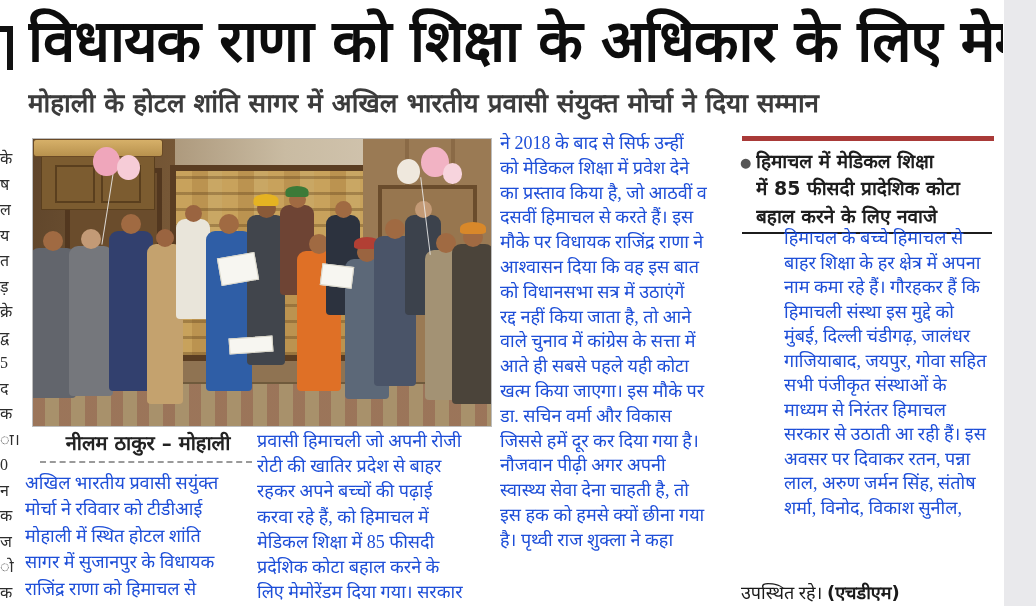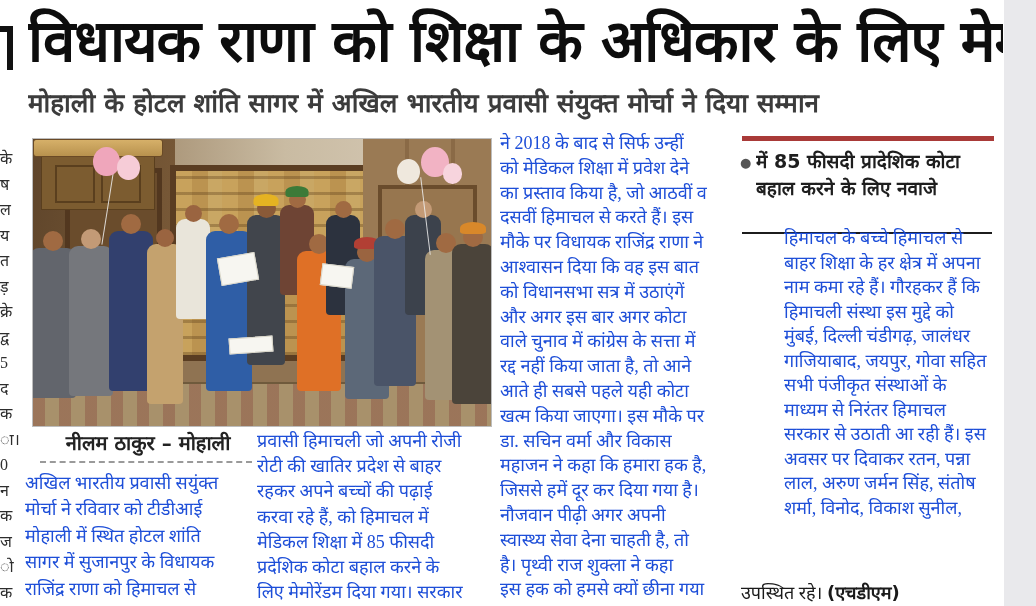--- a/index.html
+++ b/index.html
@@ -256,37 +256,36 @@
     <div class="line">लिए मेमोरेंडम दिया गया। सरकार</div>
   </div>
 <div class="abs textcol" id="col2">
     <div class="line">ने 2018 के बाद से सिर्फ उन्हीं</div>
     <div class="line">को मेडिकल शिक्षा में प्रवेश देने</div>
     <div class="line">का प्रस्ताव किया है, जो आठवीं व</div>
     <div class="line">दसवीं हिमाचल से करते हैं। इस</div>
     <div class="line">मौके पर विधायक राजिंद्र राणा ने</div>
     <div class="line">आश्वासन दिया कि वह इस बात</div>
     <div class="line">को विधानसभा सत्र में उठाएंगें</div>
-    <div class="line">और अगर इस बार अगर कोटा</div>
+    <div class="line">रद्द नहीं किया जाता है, तो आने</div>
     <div class="line">वाले चुनाव में कांग्रेस के सत्ता में</div>
-    <div class="line">रद्द नहीं किया जाता है, तो आने</div>
     <div class="line">आते ही सबसे पहले यही कोटा</div>
     <div class="line">खत्म किया जाएगा। इस मौके पर</div>
     <div class="line">डा. सचिन वर्मा और विकास</div>
-    <div class="line">महाजन  ने कहा कि हमारा हक है,</div>
     <div class="line">जिससे हमें दूर कर दिया गया है।</div>
     <div class="line">नौजवान पीढ़ी अगर अपनी</div>
     <div class="line">स्वास्थ्य सेवा देना चाहती है, तो</div>
+    <div class="line">इस हक को हमसे क्यों छीना गया</div>
     <div class="line">है। पृथ्वी राज शुक्ला ने कहा</div>
-    <div class="line">इस हक को हमसे क्यों छीना गया</div>
   </div>
 
 <div class="abs" id="col3-rule" style="background: rgb(169, 58, 56);"></div>
 <div class="abs textcol" id="col3-highlight">
   <span class="abs" id="col3-bullet">●</span>
+<div class="line">हिमाचल में मेडिकल शिक्षा</div>
     <div class="line">में 85 फीसदी प्रादेशिक कोटा</div>
     <div class="line">बहाल करने के लिए नवाजे</div>
   </div>
 <div class="abs" id="col3-divider"></div>
 <div class="abs textcol" id="col3-body">
     <div class="line">हिमाचल के बच्चे हिमाचल से</div>
     <div class="line">बाहर शिक्षा के हर क्षेत्र में अपना</div>
     <div class="line">नाम कमा रहे हैं। गौरहकर हैं कि</div>
     <div class="line">हिमाचली संस्था इस मुद्दे को</div>
     <div class="line">मुंबई, दिल्ली चंडीगढ़,  जालंधर</div>

